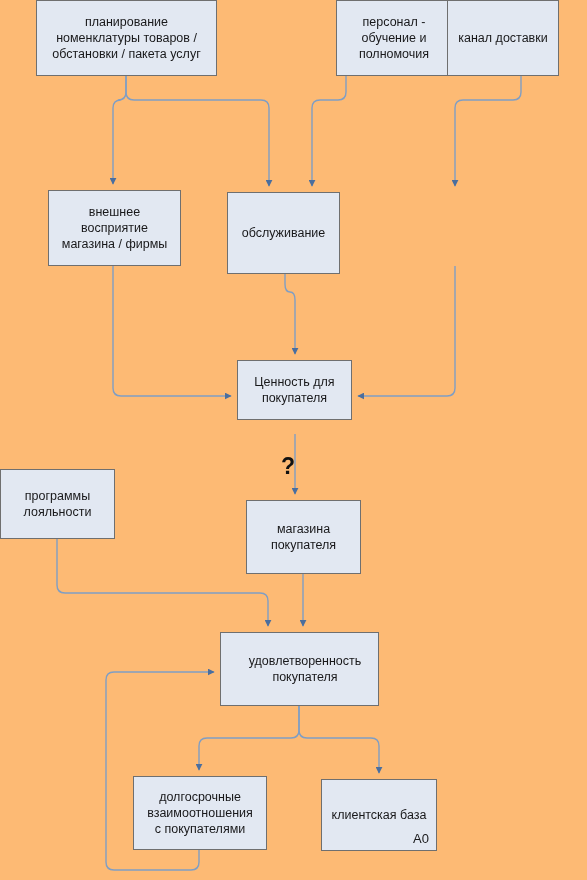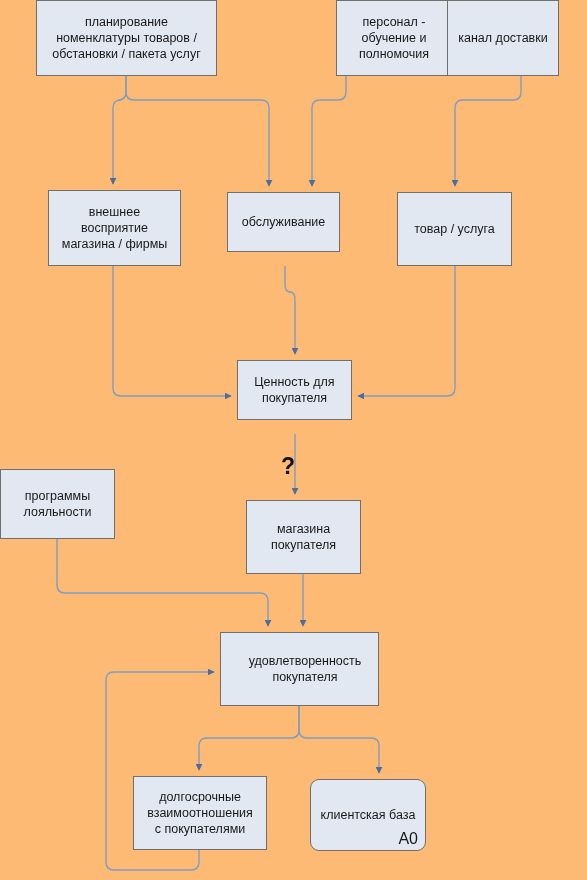--- a/index.html
+++ b/index.html
@@ -42,21 +42,21 @@
   }
   .node-label {
     display: block;
     padding: 0 4px;
     white-space: pre-line;
   }
   .corner-tag {
     position: absolute;
     right: 7px;
     bottom: 3px;
-    font-size: 16px;
+    font-size: 13px;
     color: #18181a;
     font-family: "Liberation Sans", sans-serif;
   }
   .qmark {
     position: absolute;
     font-family: "Liberation Sans", sans-serif;
     font-weight: bold;
     font-size: 23px;
     color: #111111;
     line-height: 1;
@@ -118,27 +118,24 @@
   <div class="node-box" style="left:447px; top:0px;   width:112px; height:76px;">
     <span class="node-label">канал доставки</span>
   </div>
 
   <div class="node-box" style="left:48px;  top:190px; width:133px; height:76px;">
     <span class="node-label">внешнее
 восприятие
 магазина / фирмы</span>
   </div>
 
-  <div class="node-box" style="left:227px; top:192px; width:113px; height:60px;">
+  <div class="node-box" style="left:227px; top:192px; width:113px; height:82px;">
     <span class="node-label">обслуживание</span>
   </div>
 
-  <div class="node-box" style="left:397px; top:192px; width:115px; height:74px;">
-    <span class="node-label">товар / услуга</span>
-  </div>
 
   <div class="node-box" style="left:237px; top:360px; width:115px; height:60px;">
     <span class="node-label">Ценность для
 покупателя</span>
   </div>
 
   <div class="node-box" style="left:0px;   top:437px; width:115px; height:70px;margin-top:32px;">
     <span class="node-label">программы
 лояльности</span>
   </div>
@@ -152,20 +149,20 @@
     <span class="node-label">удовлетворенность
 покупателя</span>
   </div>
 
   <div class="node-box" style="left:133px; top:776px; width:134px; height:74px;">
     <span class="node-label">долгосрочные
 взаимоотношения
 с покупателями</span>
   </div>
 
-  <div class="node-box" style="left:310px; top:779px; width:116px; height:72px;border-radius:9px;">
+  <div class="node-box" style="left:321px; top:779px; width:116px; height:72px;">
     <span class="node-label">клиентская база</span>
     <span class="corner-tag">A0</span>
   </div>
 
   <span class="qmark" style="left:281px; top:455px;">?</span>
 
 </div>
 
 </body></html>

